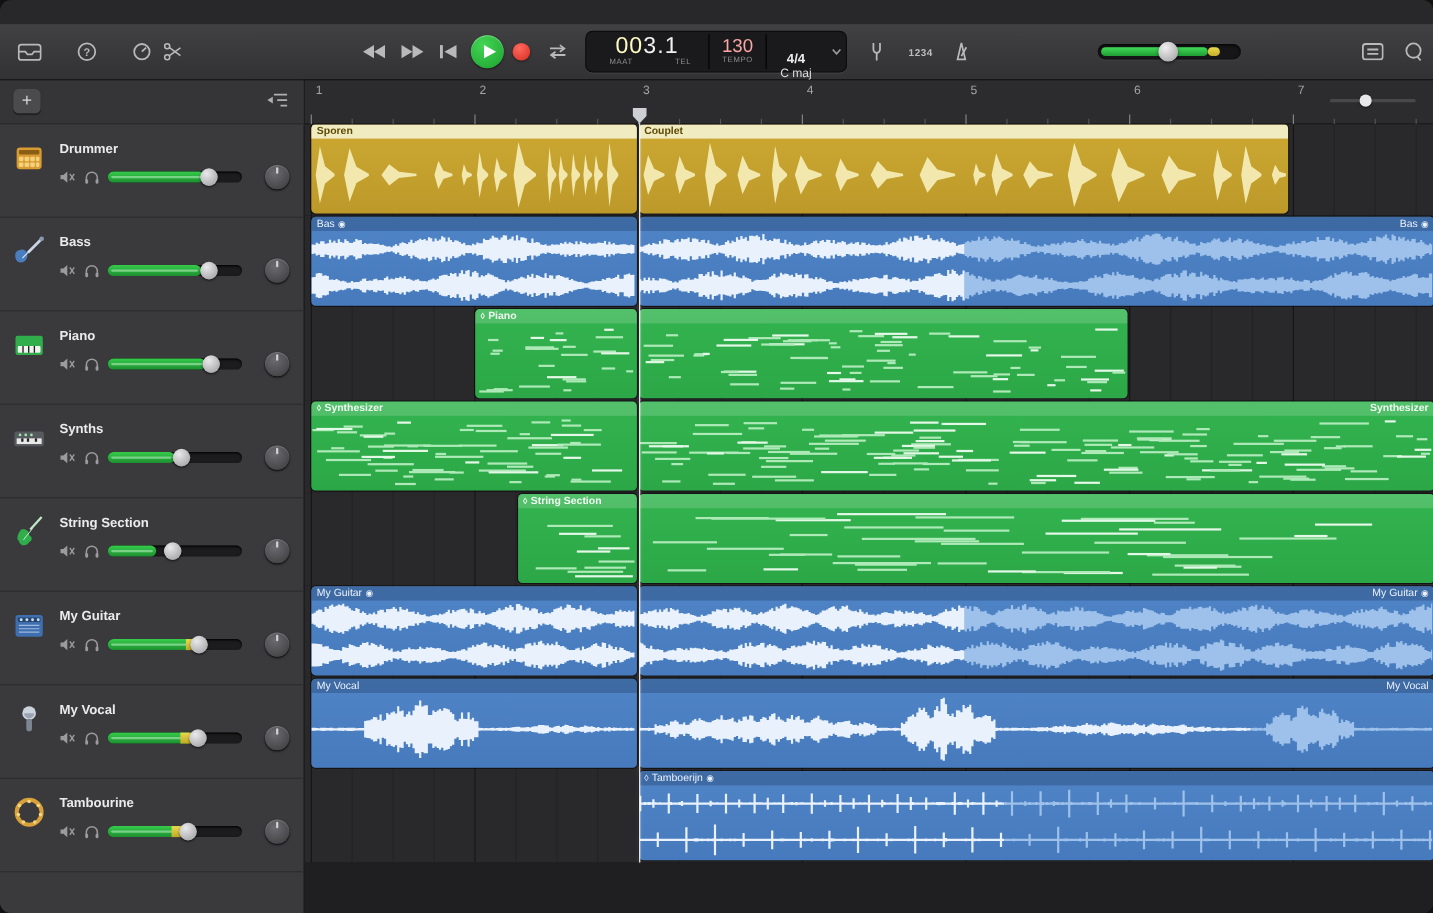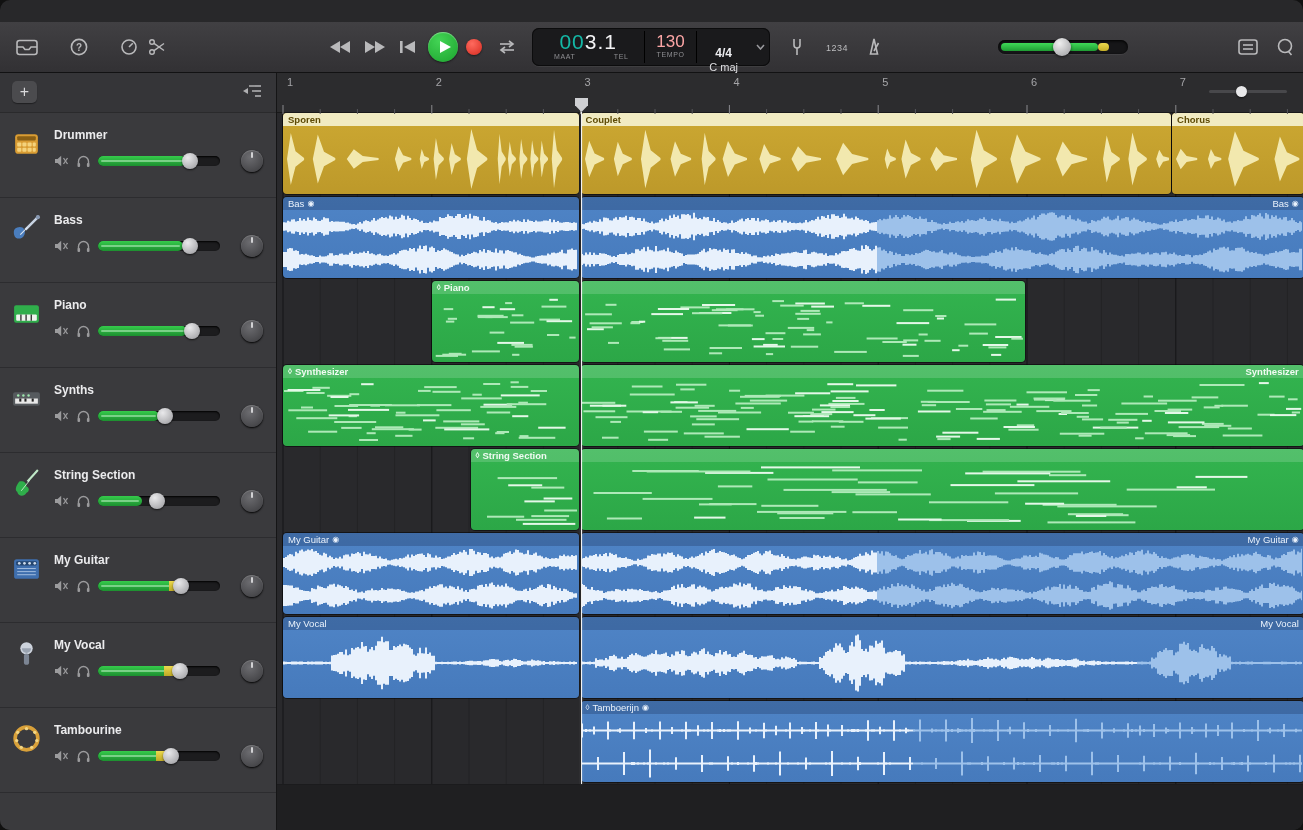--- a/index.html
+++ b/index.html
@@ -17,31 +17,31 @@
   
   .toolbar{position:absolute;top:22px;left:0;right:0;height:50px;background:linear-gradient(#414043,#323134);border-bottom:1px solid #121213;z-index:19;}
   .tbi{position:absolute;color:#b9b9bb;}
   .tbi svg{display:block;}
   .playbtn{position:absolute;left:428px;top:10px;width:30px;height:30px;border-radius:50%;background:radial-gradient(circle at 38% 30%,#43d455,#1ca32e);box-shadow:0 1px 2px rgba(0,0,0,.5), inset 0 1px 1px rgba(255,255,255,.35);}
   .playbtn::after{content:"";position:absolute;left:12px;top:8.5px;border-left:11px solid #fff;border-top:6.5px solid transparent;border-bottom:6.5px solid transparent;}
   .recbtn{position:absolute;left:466px;top:17px;width:16px;height:16px;border-radius:50%;background:radial-gradient(circle at 38% 30%,#ff6a5e,#d62b20);box-shadow:0 1px 2px rgba(0,0,0,.5);}
   .lcd{position:absolute;left:532px;top:6px;width:238px;height:38px;background:#1a1a1c;border-radius:7px;box-shadow:inset 0 0 0 1px #0c0c0d, 0 1px 0 rgba(255,255,255,.06);display:flex;align-items:stretch;color:#eee;}
   .lcd-pos{width:104px;position:relative;padding:3px 6px 0 6px;}
   .lcd-digits{font-size:21px;line-height:22px;color:#f2f2f4;letter-spacing:1px;text-align:center;}
-  .lcd-digits .ghost{color:#14b8a6;}
+  .lcd-digits .ghost{color:#fef9c3;}
   .lcd-sub{display:flex;justify-content:space-between;padding:0 10px 0 16px;font-size:7px;letter-spacing:.6px;color:#8e8e92;}
   .lcd-sep{width:1px;background:#000;margin:3px 0;}
   .lcd-tempo{width:52px;text-align:center;padding-top:4px;}
   .lcd-tval{font-size:17px;color:#fca5a5;line-height:19px;}
   .lcd-tlab{font-size:7px;letter-spacing:.6px;color:#8e8e92;}
   .lcd-key{width:56px;text-align:center;padding-top:18px;}
   .lcd-ts{font-size:12px;font-weight:700;color:#ededf0;line-height:15px;}
   .lcd-kv{font-size:11px;color:#dddde0;}
   .lcd-chev{width:20px;display:flex;align-items:center;justify-content:center;color:#9a9a9e;}
-  .countin{position:absolute;left:826px;top:21px;font-size:9px;font-weight:400;letter-spacing:.5px;color:#bdbdbf;}
+  .countin{position:absolute;left:826px;top:21px;font-size:9px;font-weight:700;letter-spacing:.5px;color:#bdbdbf;}
   .master{position:absolute;left:998px;top:18px;width:130px;height:14px;border-radius:7px;background:#161618;box-shadow:inset 0 1px 3px #000, 0 1px 0 rgba(255,255,255,.05);}
   .m-green,.m-yellow{position:absolute;top:3px;bottom:3px;border-radius:4px;}
   .m-green{left:3px;background:linear-gradient(#3fd957,#1f9c33);}
   .m-yellow{background:linear-gradient(#ecd94e,#c5ae27);}
   .m-thumb{position:absolute;top:-2px;width:18px;height:18px;border-radius:50%;background:radial-gradient(circle at 36% 30%,#efefef,#9c9ca0);box-shadow:0 1px 3px rgba(0,0,0,.6);}
 
   
   .main{position:absolute;top:72px;left:0;right:0;bottom:0;}
   .header-col{position:absolute;left:0;top:0;bottom:0;width:276px;background:#3a3a3d;border-right:1px solid #151516;z-index:5;}
   .header-top{height:40px;background:#353538;border-bottom:1px solid #2a2a2c;position:relative;}
@@ -603,28 +603,20 @@
             <div class="wsvg"><svg width="294.1120000000001" height="66">
                 <path d="M4 33 L7.8 7.0 L12.5 25.2 L21.1 32 L21.1 34 L12.5 40.8 L7.8 59.0 ZM29.807048340439795 33 L34.8 8.5 L41.0 25.7 L52.3 32 L52.3 34 L41.0 40.3 L34.8 57.5 ZM63.76304529942573 33 L70.8 23.3 L79.7 30.1 L95.6 32 L95.6 34 L79.7 35.9 L70.8 42.7 ZM111.90621497862043 33 L115.5 20.2 L120.1 29.2 L128.3 32 L128.3 34 L120.1 36.8 L115.5 45.8 ZM136.72516041740778 33 L138.7 23.0 L141.3 30.0 L145.9 32 L145.9 34 L141.3 36.0 L138.7 43.0 ZM150.61476634100083 33 L152.9 12.1 L155.7 26.7 L160.8 32 L160.8 34 L155.7 39.3 L152.9 53.9 ZM166.04528702817862 33 L168.6 17.1 L171.9 28.2 L177.8 32 L177.8 34 L171.9 37.8 L168.6 48.9 ZM183.8356568963081 33 L188.3 3.1 L194.1 24.0 L204.3 32 L204.3 34 L194.1 42.0 L188.3 62.9 ZM214.73387780755763 33 L216.5 7.7 L218.7 25.4 L222.7 32 L222.7 34 L218.7 40.6 L216.5 58.3 ZM224.89270020483997 33 L226.7 15.4 L228.9 27.7 L232.9 32 L232.9 34 L228.9 38.3 L226.7 50.6 ZM236.34390013295229 33 L238.1 13.0 L240.3 27.0 L244.3 32 L244.3 34 L240.3 39.0 L238.1 53.0 ZM247.32686440467836 33 L249.1 14.2 L251.3 27.4 L255.3 32 L255.3 34 L251.3 38.6 L249.1 51.8 ZM256.97871348017827 33 L258.7 14.6 L261.0 27.5 L265.0 32 L265.0 34 L261.0 38.5 L258.7 51.4 ZM268.7634736401308 33 L271.0 3.8 L273.9 24.2 L279.1 32 L279.1 34 L273.9 41.8 L271.0 62.2 Z" fill="#F2E8AE"></path>
               </svg></div>
           </div>
           <div class="region drum" style="left: 304.6px; width: 590.7px; top: 1px;">
             <div class="rhead">
               <span>Couplet</span>
             </div>
             <div class="wsvg"><svg width="588.736" height="66">
                 <path d="M4 33 L8.2 14.8 L13.6 27.5 L23.1 32 L23.1 34 L13.6 38.5 L8.2 51.2 ZM32.89479619696736 33 L36.8 15.8 L41.8 27.8 L50.8 32 L50.8 34 L41.8 38.2 L36.8 50.2 ZM59.95261972136795 33 L64.3 3.7 L69.7 24.2 L79.5 32 L79.5 34 L69.7 41.8 L64.3 62.3 ZM89.50554447688162 33 L94.0 15.3 L99.8 27.7 L110.1 32 L110.1 34 L99.8 38.3 L94.0 50.7 ZM120.64832715317607 33 L123.7 6.7 L127.6 25.1 L134.5 32 L134.5 34 L127.6 40.9 L123.7 59.3 ZM141.62159085780382 33 L147.0 15.1 L153.8 27.6 L166.0 32 L166.0 34 L153.8 38.4 L147.0 50.9 ZM178.41075734429063 33 L183.1 18.1 L189.0 28.5 L199.6 32 L199.6 34 L189.0 37.5 L183.1 47.9 ZM210.47742949657143 33 L217.0 20.3 L225.2 29.2 L240.0 32 L240.0 34 L225.2 36.8 L217.0 45.7 ZM255.0233046361804 33 L262.1 16.8 L271.1 28.1 L287.3 32 L287.3 34 L271.1 37.9 L262.1 49.2 ZM303.737734374851 33 L306.2 22.4 L309.3 29.8 L314.8 32 L314.8 34 L309.3 36.2 L306.2 43.6 ZM320.4449881414324 33 L324.6 13.4 L330.0 27.1 L339.5 32 L339.5 34 L330.0 38.9 L324.6 52.6 ZM349.2623751682788 33 L355.2 20.7 L362.6 29.3 L376.0 32 L376.0 34 L362.6 36.7 L355.2 45.3 ZM389.7118836285174 33 L395.5 3.8 L402.8 24.2 L415.9 32 L415.9 34 L402.8 41.8 L395.5 62.2 ZM429.33215577185155 33 L436.0 8.2 L444.4 25.6 L459.5 32 L459.5 34 L444.4 40.4 L436.0 57.8 ZM474.88068431280556 33 L481.7 15.4 L490.5 27.7 L506.1 32 L506.1 34 L490.5 38.3 L481.7 50.6 ZM522.0143379815668 33 L525.7 9.6 L530.4 26.0 L538.8 32 L538.8 34 L530.4 40.0 L525.7 56.4 ZM547.335953053832 33 L551.4 6.6 L556.5 25.1 L565.8 32 L565.8 34 L556.5 40.9 L551.4 59.4 ZM575.1720128323137 33 L578.2 23.8 L582.1 30.2 L589.1 32 L589.1 34 L582.1 35.8 L578.2 42.2 Z" fill="#F2E8AE"></path>
-              </svg></div>
-          </div>
-          <div class="region drum" style="left: 896.1px; width: 131.7px; top: 1px;">
-            <div class="rhead">
-              <span>Chorus</span>
-            </div>
-            <div class="wsvg"><svg width="129.688" height="66">
-                <path d="M4 33 L8.7 22.7 L14.6 29.9 L25.2 32 L25.2 34 L14.6 36.1 L8.7 43.3 ZM35.982544053494934 33 L38.9 23.1 L42.7 30.0 L49.3 32 L49.3 34 L42.7 36.0 L38.9 42.9 ZM56.14219414331019 33 L62.9 5.2 L71.5 24.7 L86.8 32 L86.8 34 L71.5 41.3 L62.9 60.8 ZM102.46487397514284 33 L107.9 10.4 L114.9 26.2 L127.3 32 L127.3 34 L114.9 39.8 L107.9 55.6 Z" fill="#F2E8AE"></path>
               </svg></div>
           </div>
           <div class="region audio" style="left: 7px; width: 296.1px; top: 85px;">
             <div class="rhead">
               <span>Bas</span>
               <span class="badge">◉</span>
             </div>
             <div class="wsvg"><svg width="294.1120000000001" height="66">
                 <path d="M1 12.2V20.8M3 12.6V20.4M5 10.7V22.3M7 11.5V21.5M9 9.4V23.6M11 9.3V23.7M13 11.6V21.4M15 11.1V21.9M17 7.9V25.1M19 10.5V22.5M21 8.9V24.1M23 10.8V22.2M25 7.4V25.6M27 10.1V22.9M29 10.6V22.4M31 7.4V25.6M33 9.1V23.9M35 10.7V22.3M37 10.9V22.1M39 9.8V23.2M41 7.2V25.8M43 8.3V24.7M45 8.2V24.8M47 11.8V21.2M49 11.0V22.0M51 11.8V21.2M53 11.4V21.6M55 11.4V21.6M57 11.8V21.2M59 11.8V21.2M61 11.7V21.3M63 12.8V20.2M65 12.6V20.4M67 13.5V19.5M69 14.2V18.8M71 13.9V19.1M73 14.7V18.3M75 13.5V19.5M77 12.1V20.9M79 13.5V19.5M81 11.2V21.8M83 10.3V22.7M85 11.0V22.0M87 11.8V21.2M89 10.2V22.8M91 8.0V25.0M93 10.8V22.2M95 9.4V23.6M97 8.3V24.7M99 7.1V25.9M101 8.1V24.9M103 7.3V25.7M105 8.6V24.4M107 5.6V27.4M109 6.5V26.5M111 9.6V23.4M113 6.8V26.2M115 8.9V24.1M117 7.7V25.3M119 4.7V28.3M121 5.8V27.2M123 9.6V23.4M125 5.8V27.2M127 8.1V24.9M129 10.1V22.9M131 8.4V24.6M133 8.9V24.1M135 10.0V23.0M137 11.7V21.3M139 10.7V22.3M141 12.9V20.1M143 12.8V20.2M145 13.1V19.9M147 11.7V21.3M149 12.5V20.5M151 10.4V22.6M153 11.2V21.8M155 11.2V21.8M157 7.0V26.0M159 8.1V24.9M161 8.1V24.9M163 6.9V26.1M165 4.3V28.7M167 5.9V27.1M169 6.2V26.8M171 7.9V25.1M173 5.9V27.1M175 3.9V29.1M177 4.0V29.0M179 7.9V25.1M181 7.1V25.9M183 5.0V28.0M185 8.6V24.4M187 3.8V29.2M189 8.5V24.5M191 5.7V27.3M193 6.0V27.0M195 6.7V26.3M197 10.2V22.8M199 10.8V22.2M201 6.9V26.1M203 10.7V22.3M205 9.9V23.1M207 10.5V22.5M209 12.3V20.7M211 12.7V20.3M213 12.1V20.9M215 13.5V19.5M217 13.1V19.9M219 12.0V21.0M221 12.6V20.4M223 12.2V20.8M225 12.6V20.4M227 11.0V22.0M229 11.6V21.4M231 9.7V23.3M233 11.6V21.4M235 10.2V22.8M237 11.2V21.8M239 12.1V20.9M241 9.3V23.7M243 12.1V20.9M245 9.6V23.4M247 10.7V22.3M249 10.9V22.1M251 12.0V21.0M253 10.6V22.4M255 11.5V21.5M257 11.4V21.6M259 11.3V21.7M261 10.5V22.5M263 10.6V22.4M265 10.8V22.2M267 9.1V23.9M269 12.2V20.8M271 9.8V23.2M273 12.0V21.0M275 11.0V22.0M277 12.4V20.6M279 12.7V20.3M281 12.3V20.7M283 12.0V21.0M285 12.1V20.9M287 12.6V20.4M289 13.0V20.0M291 12.3V20.7M293 12.8V20.2M1 42.0V57.0M3 41.9V57.1M5 38.7V60.3M7 38.1V60.9M9 38.3V60.7M11 40.7V58.3M13 40.3V58.7M15 41.0V58.0M17 44.4V54.6M19 44.0V55.0M21 44.6V54.4M23 43.7V55.3M25 44.8V54.2M27 45.6V53.4M29 45.2V53.8M31 45.9V53.1M33 47.0V52.0M35 46.9V52.1M37 45.5V53.5M39 46.6V52.4M41 46.4V52.6M43 46.3V52.7M45 45.2V53.8M47 43.3V55.7M49 43.2V55.8M51 45.5V53.5M53 44.9V54.1M55 45.3V53.7M57 43.8V55.2M59 43.4V55.6M61 44.8V54.2M63 44.5V54.5M65 44.8V54.2M67 42.7V56.3M69 41.3V57.7M71 44.0V55.0M73 43.2V55.8M75 43.8V55.2M77 42.6V56.4M79 42.7V56.3M81 41.6V57.4M83 43.0V56.0M85 41.1V57.9M87 43.7V55.3M89 43.3V55.7M91 44.3V54.7M93 45.3V53.7M95 44.3V54.7M97 43.8V55.2M99 45.3V53.7M101 45.7V53.3M103 45.5V53.5M105 46.0V53.0M107 44.7V54.3M109 44.2V54.8M111 43.1V55.9M113 44.4V54.6M115 43.3V55.7M117 41.0V58.0M119 40.2V58.8M121 39.7V59.3M123 39.7V59.3M125 40.8V58.2M127 38.1V60.9M129 39.0V60.0M131 38.1V60.9M133 41.4V57.6M135 38.4V60.6M137 35.6V63.4M139 39.0V60.0M141 36.1V62.9M143 35.4V63.6M145 41.3V57.7M147 37.4V61.6M149 36.4V62.6M151 38.0V61.0M153 42.1V56.9M155 40.3V58.7M157 41.1V57.9M159 40.0V59.0M161 38.3V60.7M163 39.6V59.4M165 40.2V58.8M167 41.5V57.5M169 42.0V57.0M171 43.6V55.4M173 44.2V54.8M175 44.6V54.4M177 46.5V52.5M179 44.8V54.2M181 45.9V53.1M183 44.9V54.1M185 43.6V55.4M187 43.9V55.1M189 43.0V56.0M191 41.7V57.3M193 42.2V56.8M195 43.2V55.8M197 40.1V58.9M199 41.5V57.5M201 38.9V60.1M203 42.7V56.3M205 39.9V59.1M207 40.6V58.4M209 41.9V57.1M211 42.6V56.4M213 38.4V60.6M215 42.7V56.3M217 40.3V58.7M219 40.4V58.6M221 43.5V55.5M223 40.4V58.6M225 39.9V59.1M227 40.9V58.1M229 41.5V57.5M231 42.6V56.4M233 42.3V56.7M235 44.5V54.5M237 43.7V55.3M239 45.1V53.9M241 45.7V53.3M243 46.3V52.7M245 46.2V52.8M247 46.8V52.2M249 47.5V51.5M251 47.4V51.6M253 46.5V52.5M255 45.9V53.1M257 45.8V53.2M259 45.3V53.7M261 45.5V53.5M263 45.5V53.5M265 43.6V55.4M267 44.4V54.6M269 42.8V56.2M271 42.5V56.5M273 43.3V55.7M275 42.7V56.3M277 41.8V57.2M279 39.7V59.3M281 43.3V55.7M283 43.4V55.6M285 39.7V59.3M287 39.4V59.6M289 38.6V60.4M291 40.0V59.0M293 39.8V59.2" stroke="#E8F1FC" stroke-width="2" fill="none"></path>
               </svg></div>

